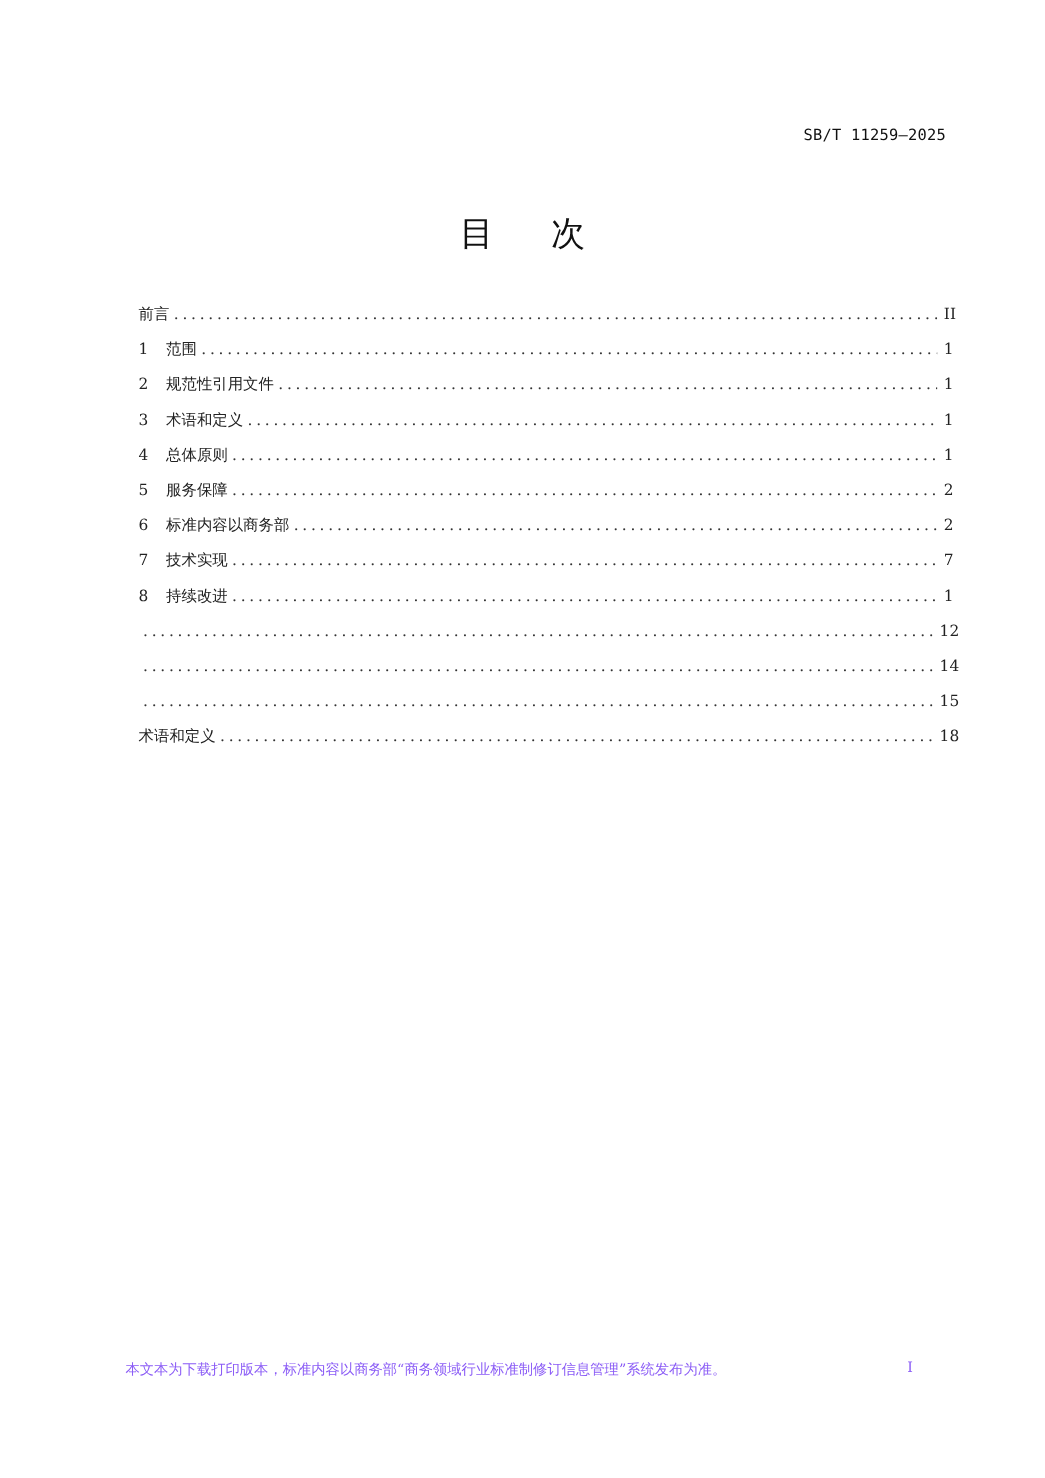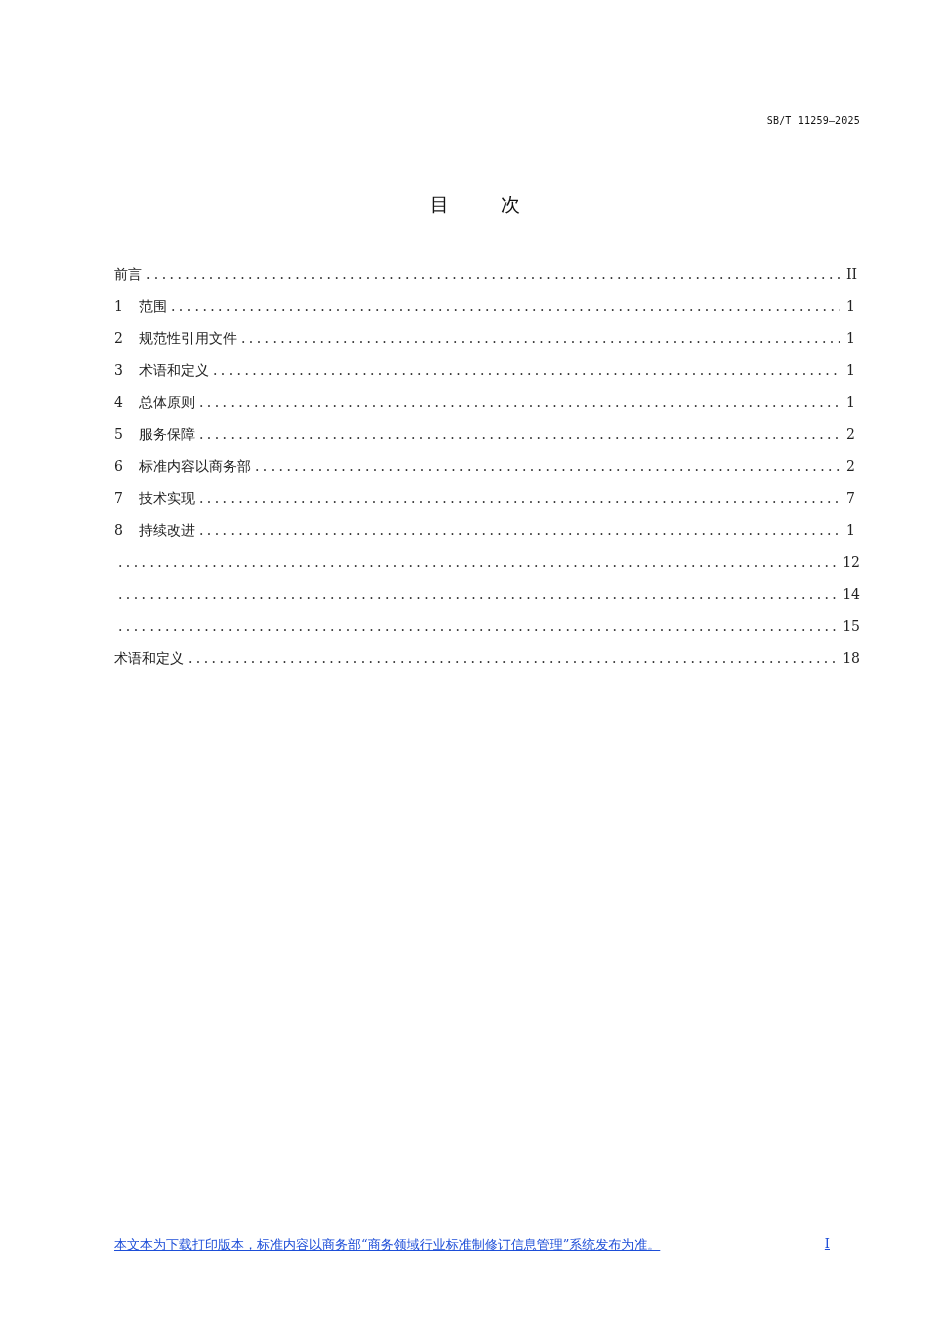--- a/index.html
+++ b/index.html
@@ -13,45 +13,45 @@
       position: relative;
       overflow: hidden;
       color: #1a1a1a;
       font-family: "DejaVu Serif", "Liberation Serif", serif;
     }
     .doc-number {
       position: absolute;
       top: 115px;
       right: 90px;
       font-family: "DejaVu Sans Mono", "Liberation Mono", monospace;
-      font-size: 10px;
+      font-size: 14px;
       letter-spacing: 0.2px;
       color: #111;
     }
     .toc-title {
       position: absolute;
       top: 192px;
       left: 0;
       width: 950px;
       text-align: center;
       font-family: "DejaVu Sans", "Liberation Sans", sans-serif;
-      font-size: 19px;
+      font-size: 31px;
       color: #111;
       letter-spacing: 0;
     }
     .toc-title .gap {
       display: inline-block;
       width: 52px;
     }
     .toc-list {
       position: absolute;
       top: 263px;
       left: 114px;
       width: 746px;
-      margin: 0;
+      margin: 12px;
       padding: 0;
       list-style: none;
     }
     .toc-item {
       display: flex;
       align-items: baseline;
       height: 32px;
       font-size: 14px;
       line-height: 22px;
       color: #222;
@@ -81,22 +81,21 @@
       text-align: left;
     }
     .footer {
       position: absolute;
       top: 1236px;
       left: 114px;
       width: 720px;
       display: flex;
       justify-content: space-between;
       font-size: 13px;
-      color: #1d4ed8;
-      text-decoration: underline;
+      color: #8b5cf6;
     }
     .footer-page {
       padding-right: 4px;
     }
   </style>
 </head>
 <body>
 
 <div class="doc-number">SB/T 11259—2025</div>
 

